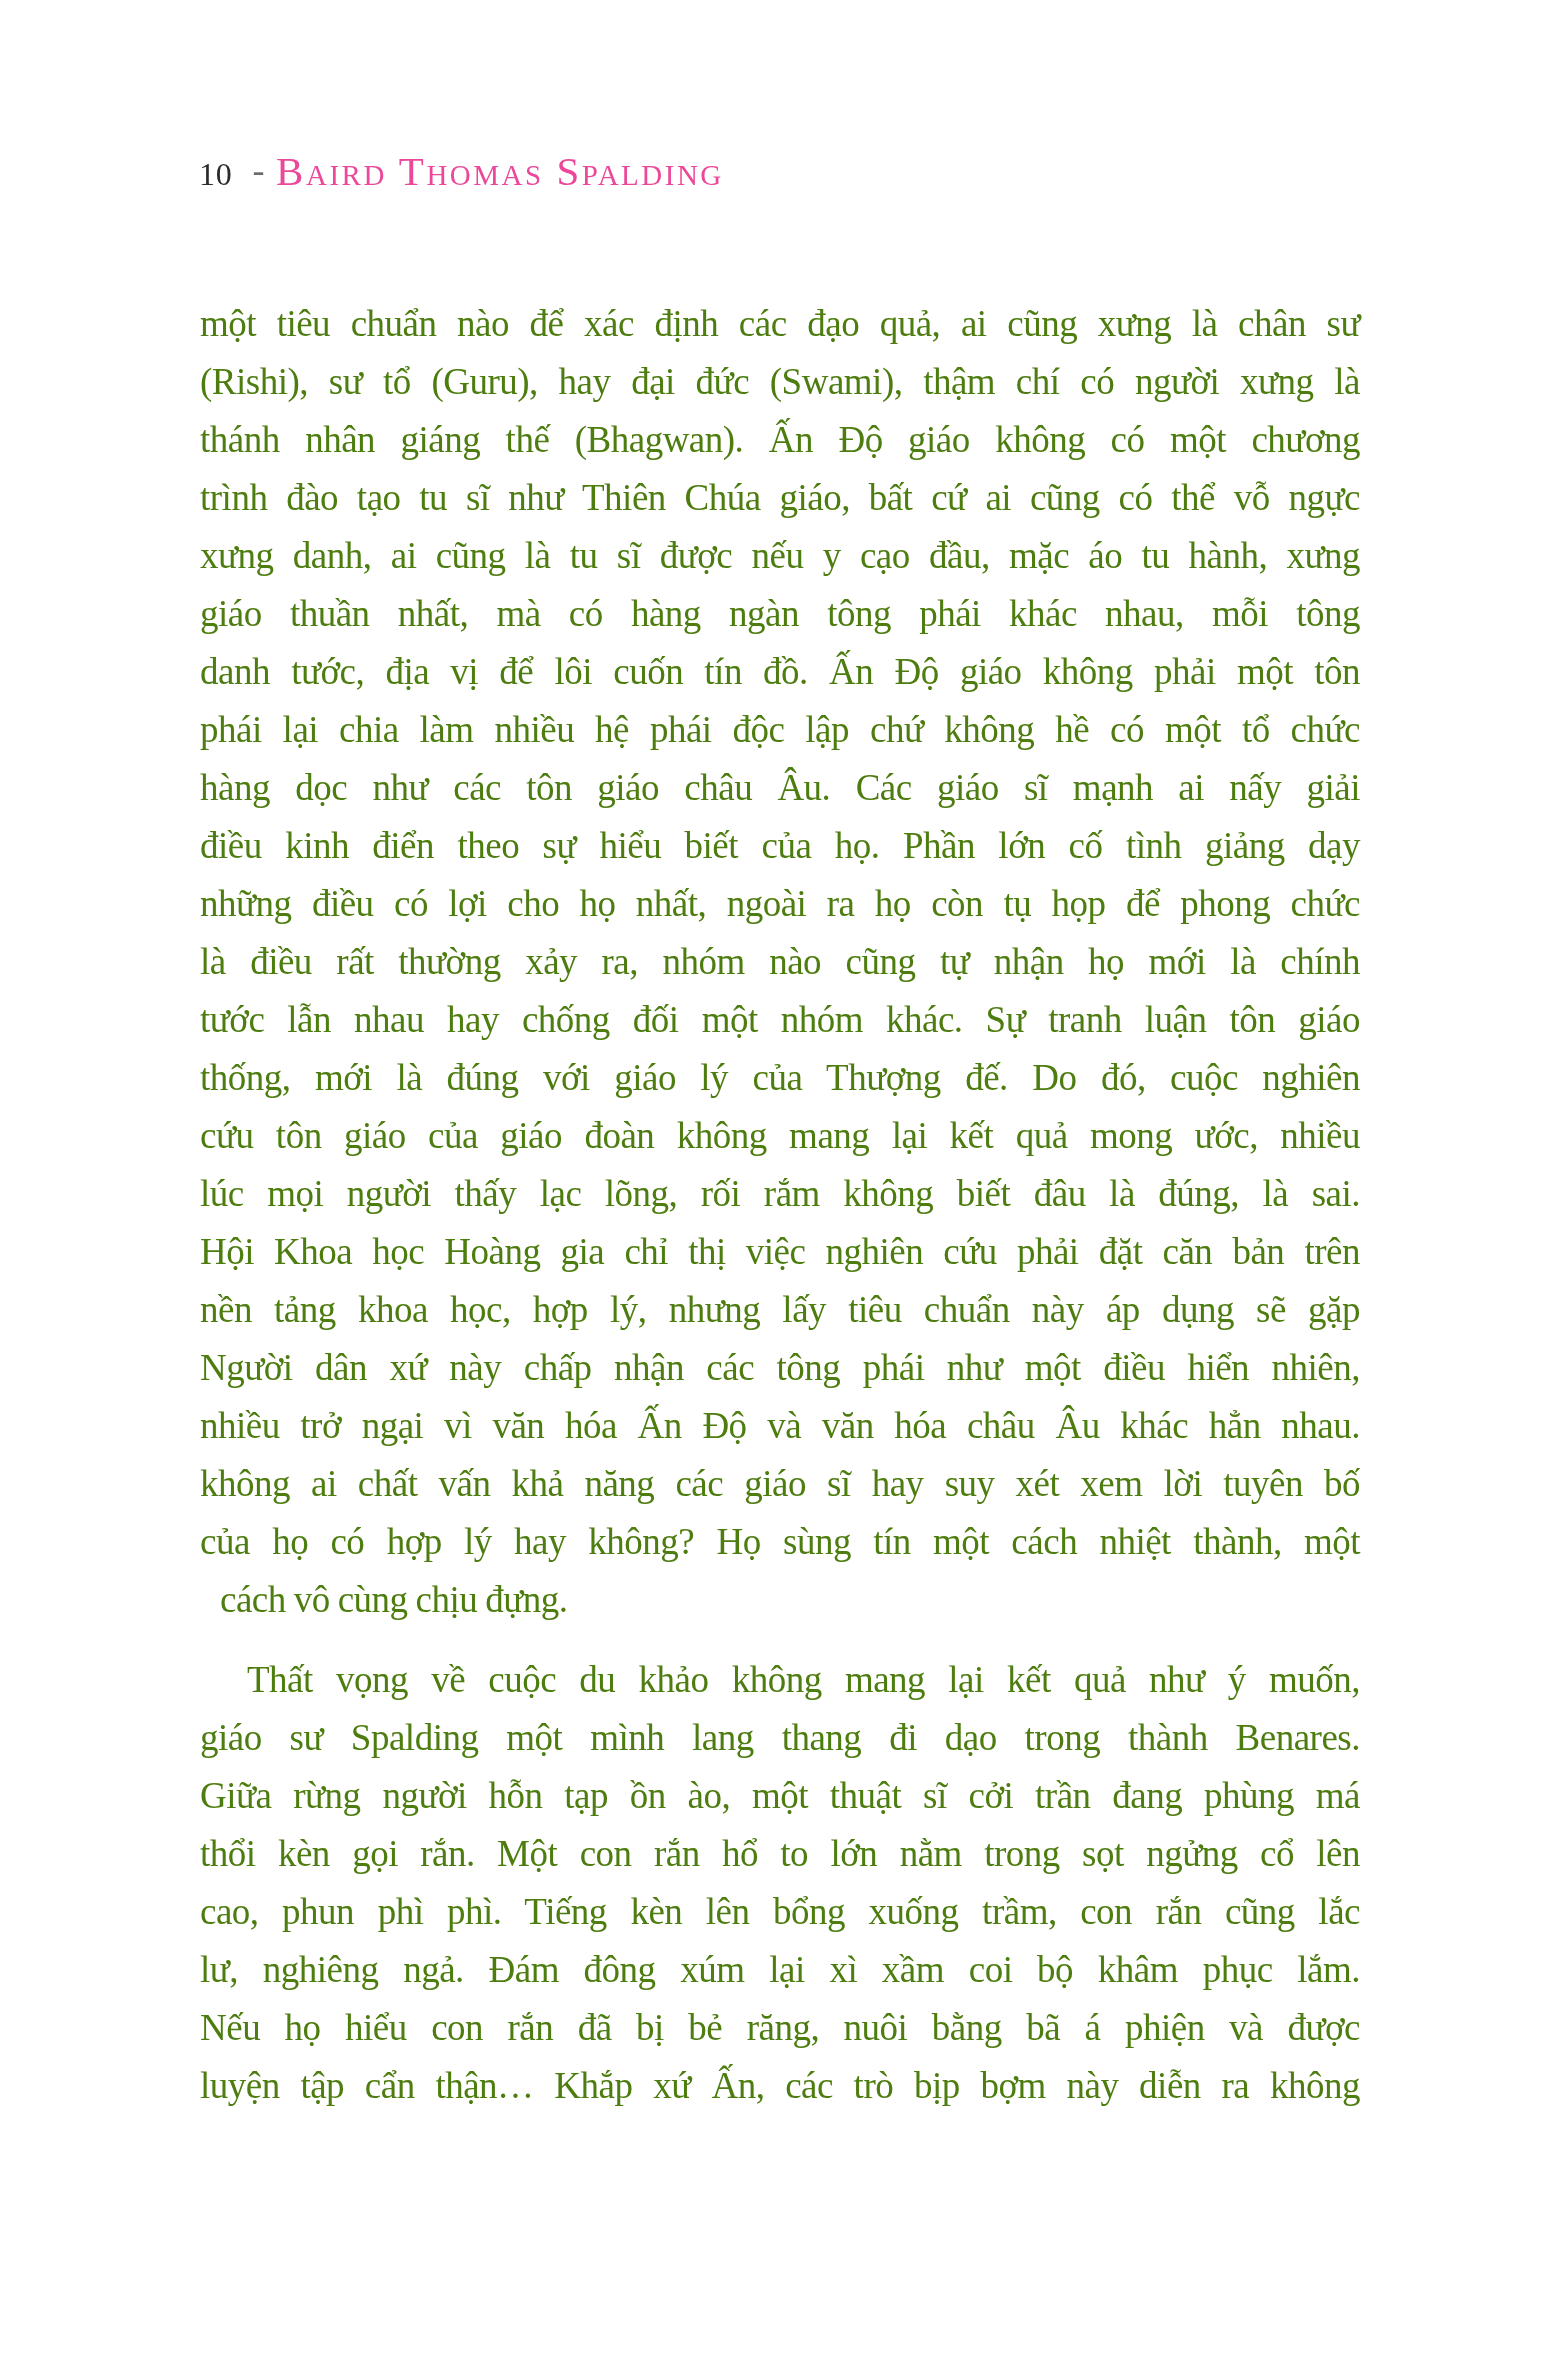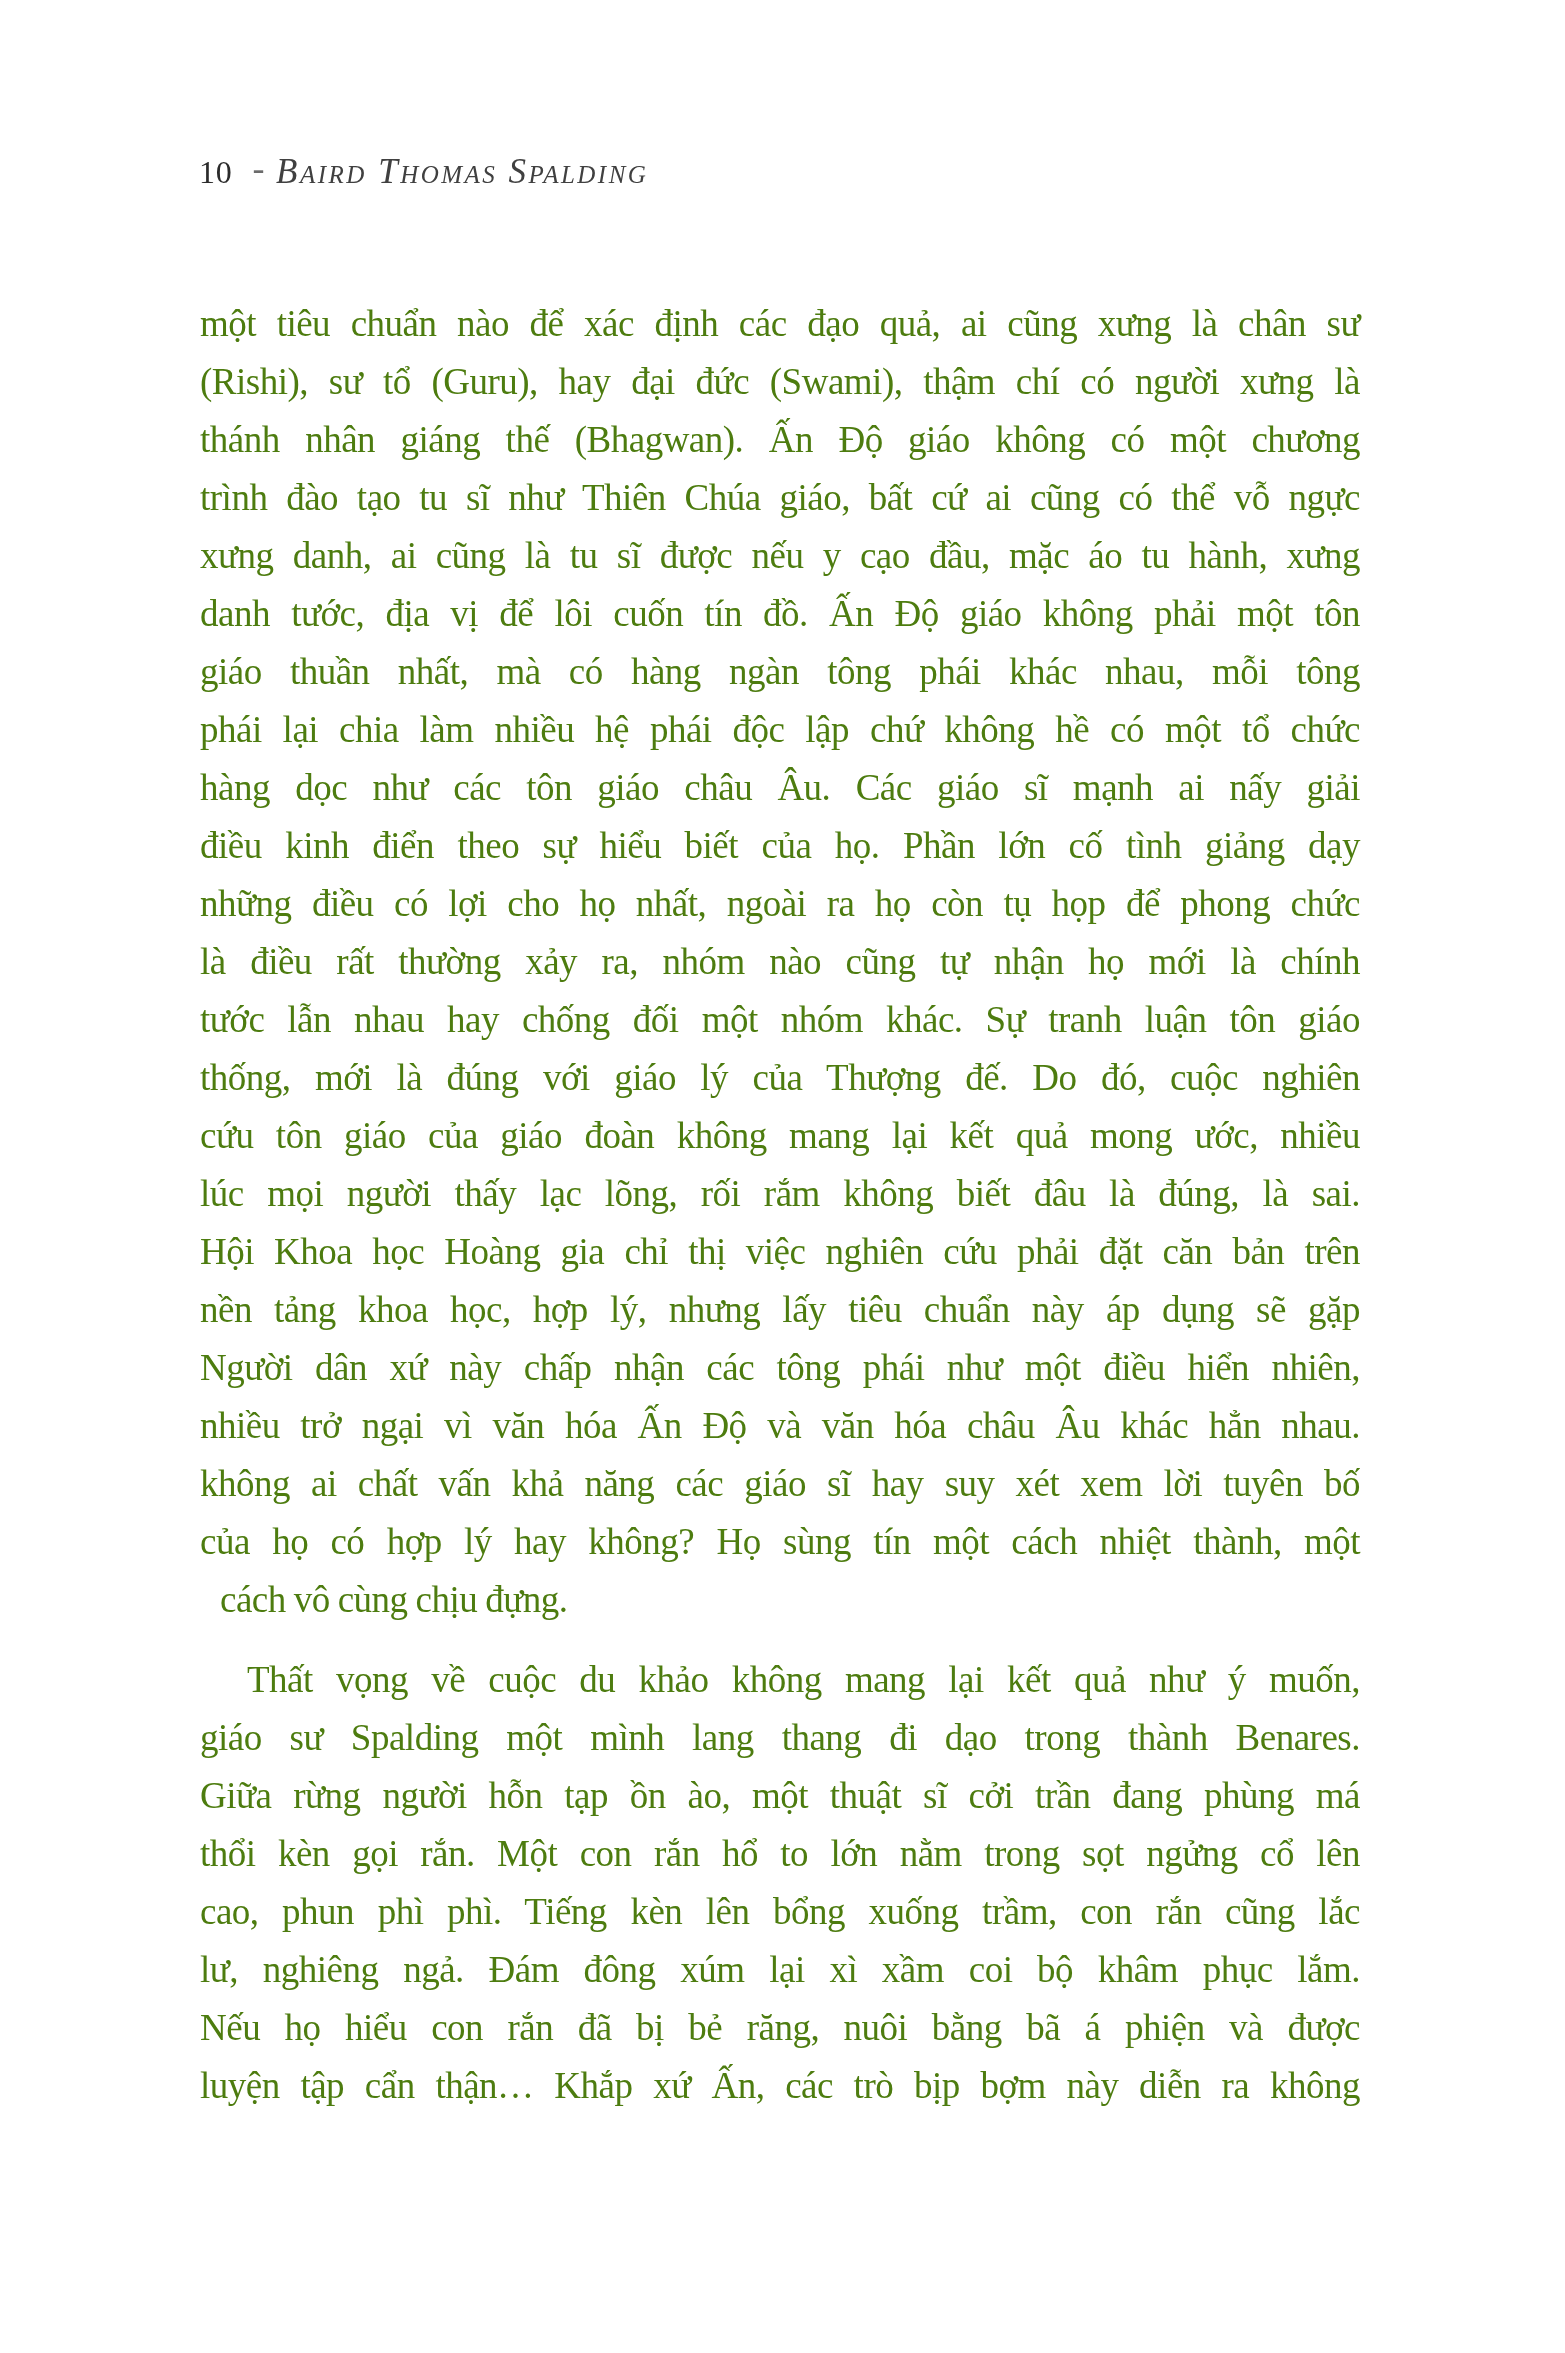--- a/index.html
+++ b/index.html
@@ -29,24 +29,23 @@
   }
   .header-sep {
     display: inline-block;
     font-size: 36px;
     color: #6b6b6b;
     margin: 0 11.5px 0 20px;
     transform: translateY(-3.3px);
   }
   .running-title {
     font-variant: small-caps;
-    font-size: 35px;
-    color: #404040;
+    font-size: 41px;
+    color: #ec4899;
     letter-spacing: 2.5px;
-    font-style: italic;
   }
   .page-body {
     position: absolute;
     left: 200px;
     top: 295px;
     width: 1160px;
   }
   .paragraph { margin: 0; }
   .paragraph + .paragraph { margin-top: 22px; }
   .line {
@@ -73,22 +72,22 @@
   <header class="page-header">
     <span class="page-number">10</span><span class="header-sep">-</span><span class="running-title">Baird Thomas Spalding</span>
   </header>
   <main class="page-body">
       <div class="paragraph">
         <div class="line">một tiêu chuẩn nào để xác định các đạo quả, ai cũng xưng là chân sư</div>
         <div class="line">(Rishi), sư tổ (Guru), hay đại đức (Swami), thậm chí có người xưng là</div>
         <div class="line">thánh nhân giáng thế (Bhagwan). Ấn Độ giáo không có một chương</div>
         <div class="line">trình đào tạo tu sĩ như Thiên Chúa giáo, bất cứ ai cũng có thể vỗ ngực</div>
         <div class="line">xưng danh, ai cũng là tu sĩ được nếu y cạo đầu, mặc áo tu hành, xưng</div>
+        <div class="line">giáo thuần nhất, mà có hàng ngàn tông phái khác nhau, mỗi tông</div>
         <div class="line">danh tước, địa vị để lôi cuốn tín đồ. Ấn Độ giáo không phải một tôn</div>
-        <div class="line">giáo thuần nhất, mà có hàng ngàn tông phái khác nhau, mỗi tông</div>
         <div class="line">phái lại chia làm nhiều hệ phái độc lập chứ không hề có một tổ chức</div>
         <div class="line">hàng dọc như các tôn giáo châu Âu. Các giáo sĩ mạnh ai nấy giải</div>
         <div class="line">điều kinh điển theo sự hiểu biết của họ. Phần lớn cố tình giảng dạy</div>
         <div class="line">những điều có lợi cho họ nhất, ngoài ra họ còn tụ họp để phong chức</div>
         <div class="line">là điều rất thường xảy ra, nhóm nào cũng tự nhận họ mới là chính</div>
         <div class="line">tước lẫn nhau hay chống đối một nhóm khác. Sự tranh luận tôn giáo</div>
         <div class="line">thống, mới là đúng với giáo lý của Thượng đế. Do đó, cuộc nghiên</div>
         <div class="line">cứu tôn giáo của giáo đoàn không mang lại kết quả mong ước, nhiều</div>
         <div class="line">lúc mọi người thấy lạc lõng, rối rắm không biết đâu là đúng, là sai.</div>
         <div class="line">Hội Khoa học Hoàng gia chỉ thị việc nghiên cứu phải đặt căn bản trên</div>

